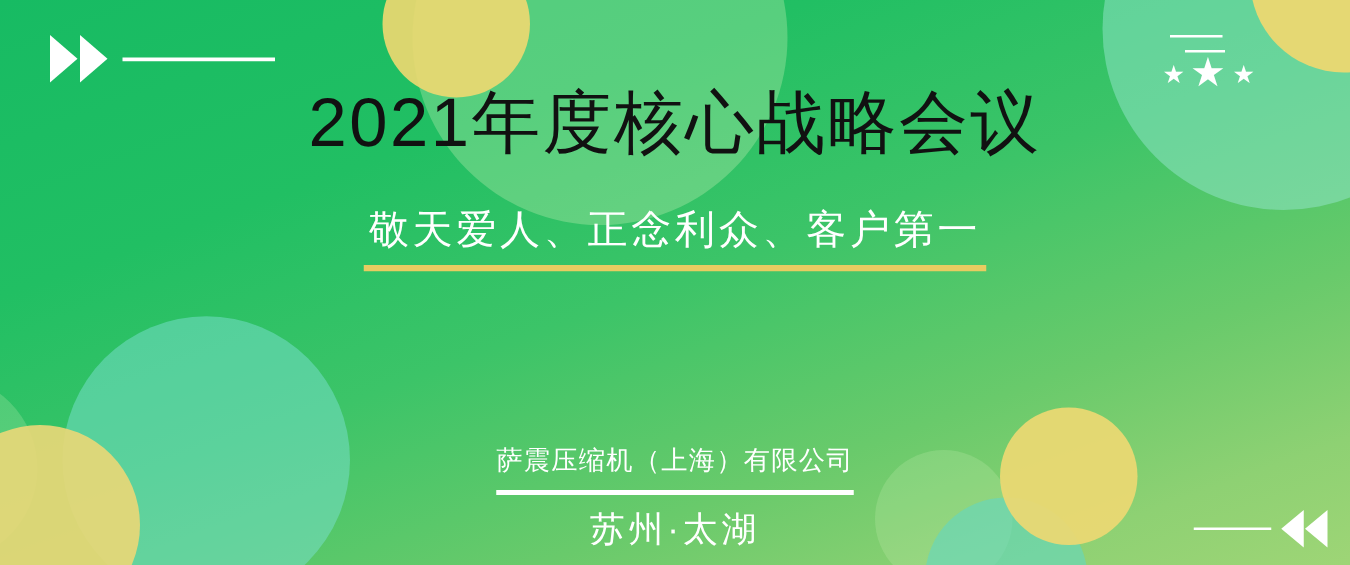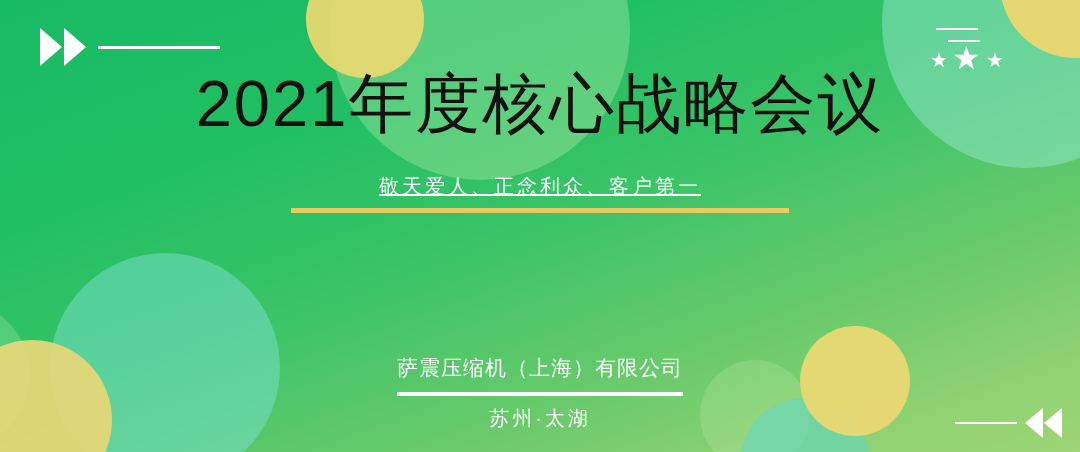--- a/index.html
+++ b/index.html
@@ -152,40 +152,39 @@
   #content {
     position: absolute;
     left: 0; top: 0;
     width: 1080px; height: 452px;
     display: flex;
     flex-direction: column;
     align-items: center;
   }
   #main-title {
     margin-top: 68px;
-    font-size: 65px;
+    font-size: 55px;
     line-height: 1.1;
     letter-spacing: 2px;
     color: #111111;
     font-weight: 400;
     white-space: nowrap;
   }
   #slogan-block {
     margin-top: 34px;
     display: flex;
     flex-direction: column;
     align-items: center;
   }
   .slogan {
-    font-size: 20px;
+    font-size: 32px;
     line-height: 1.25;
     letter-spacing: 3px;
     color: #ffffff;
     white-space: nowrap;
-    text-decoration: underline;
   }
   #slogan-divider {
     width: 498px;
     height: 5px;
     background: #e8cc61;
     margin: 9px 0 8px 0;
   }
   #footer-block {
     position: absolute;
     left: 0; top: 354px;
@@ -200,21 +199,21 @@
     color: #ffffff;
     white-space: nowrap;
   }
   #footer-divider {
     width: 286px;
     height: 4px;
     background: #ffffff;
     margin: 10px 0 9px 0;
   }
   #location {
-    font-size: 20px;
+    font-size: 28px;
     letter-spacing: 3px;
     color: #ffffff;
     white-space: nowrap;
   }
 </style>
 </head>
 <body>
 
 <div id="banner">
 

